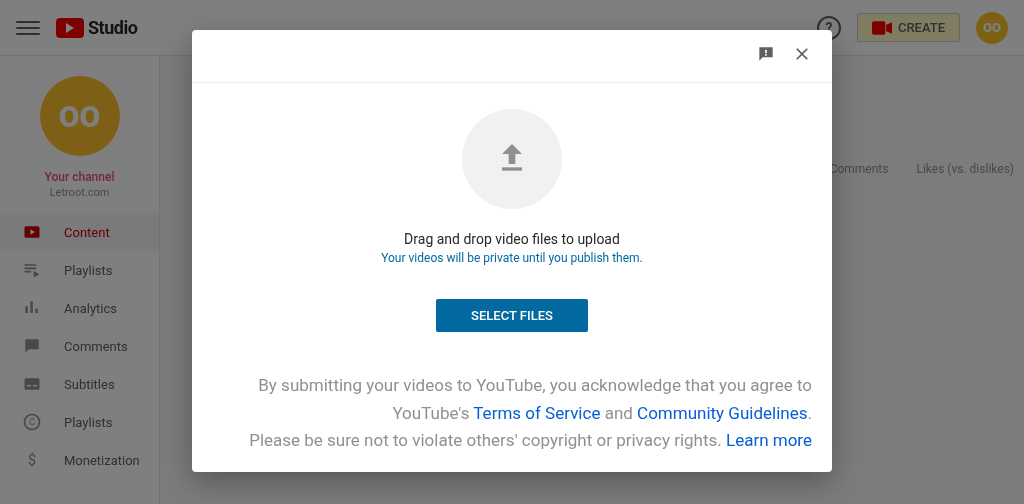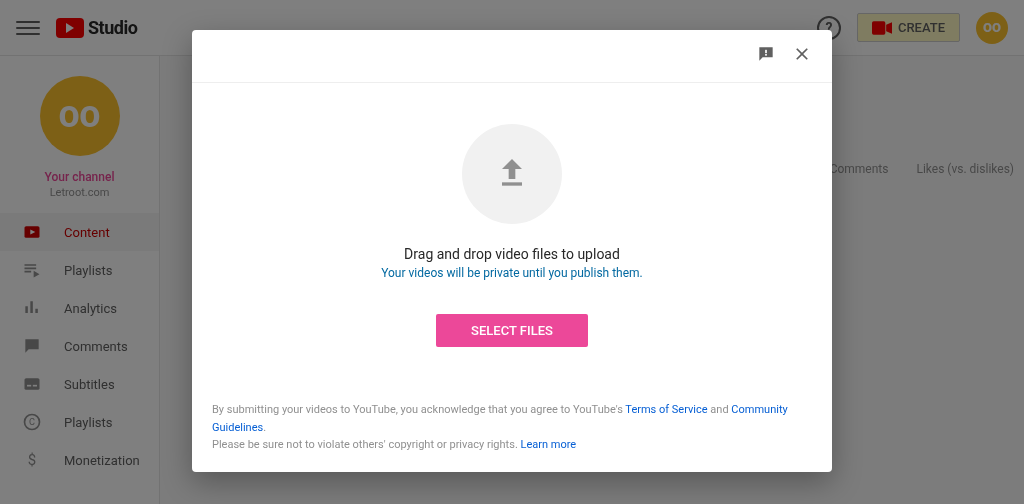--- a/index.html
+++ b/index.html
@@ -35,22 +35,22 @@
   .modal{width:640px;background:#fff;border-radius:4px;display:flex;flex-direction:column;height:442px;box-shadow:0 10px 30px rgba(0,0,0,0.3)}
   .modal-head{display:flex;align-items:center;padding:14px 20px;border-bottom:1px solid #eee}
   .modal-title{font-size:18px;font-weight:500;color:#0d0d0d}
   .modal-head-right{margin-left:auto;display:flex;align-items:center;gap:16px}
   .feedback-icon svg,.close-icon svg{width:20px;height:20px;fill:#606060;cursor:pointer}
   .modal-body{flex:1;display:flex;flex-direction:column;align-items:center;justify-content:center;padding:20px}
   .drop-circle{width:100px;height:100px;border-radius:50%;background:#f1f1f1;display:flex;align-items:center;justify-content:center;margin-bottom:22px}
   .drop-circle svg{width:40px;height:40px;fill:#909090}
   .drop-title{font-size:14px;color:#282828;margin-bottom:4px}
   .drop-sub{font-size:12px;color:#0369a1;margin-bottom:34px}
-  .select-btn{background:#ec4899;color:#fff;border:0;padding:9px 35px;font-size:13px;font-weight:500;border-radius:2px;cursor:pointer}
-  .modal-foot{padding:14px 20px 18px;text-align:left;font-size:11px;color:#909090;line-height:1.6}
+  .select-btn{background:#0369a1;color:#fff;border:0;padding:9px 35px;font-size:13px;font-weight:500;border-radius:2px;cursor:pointer}
+  .modal-foot{padding:14px 20px 18px;text-align:right;font-size:17px;color:#909090;line-height:1.6}
   .modal-foot a{color:#065fd4;text-decoration:none;cursor:pointer}
   .ic{fill:#909090}
   .nav-item.active .ic{fill:#c00}
 </style>
 </head>
 <body>
 
 <div class="header">
   <div class="hamburger">
       <span></span>

